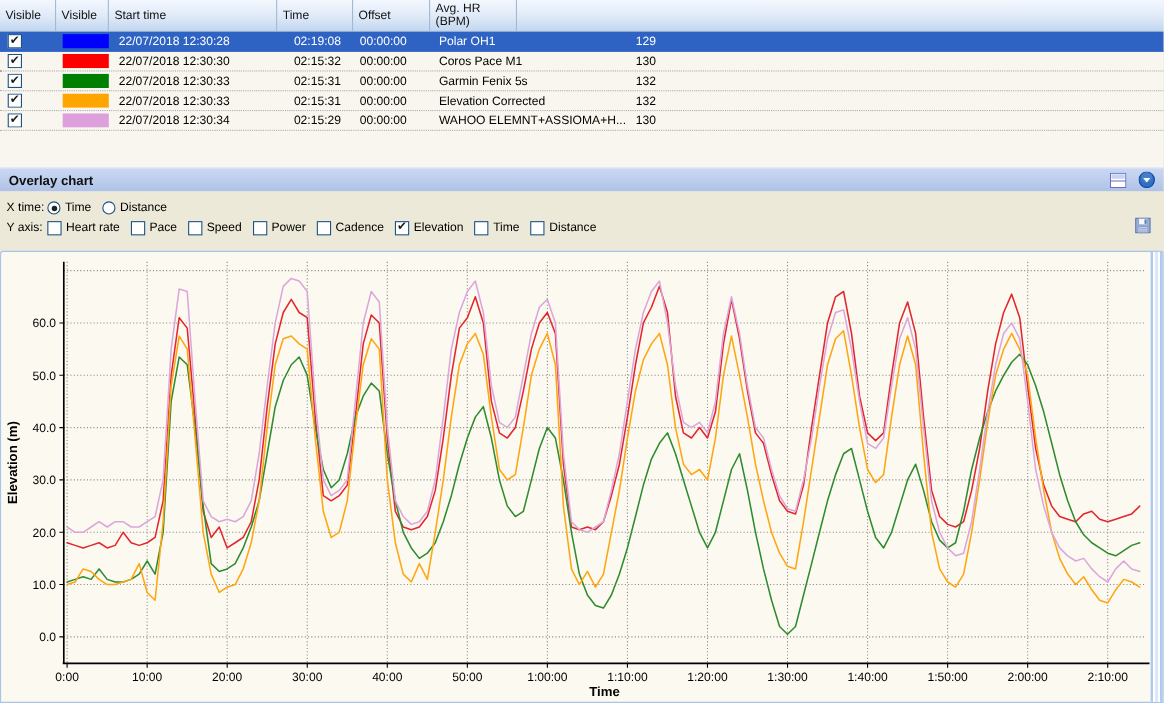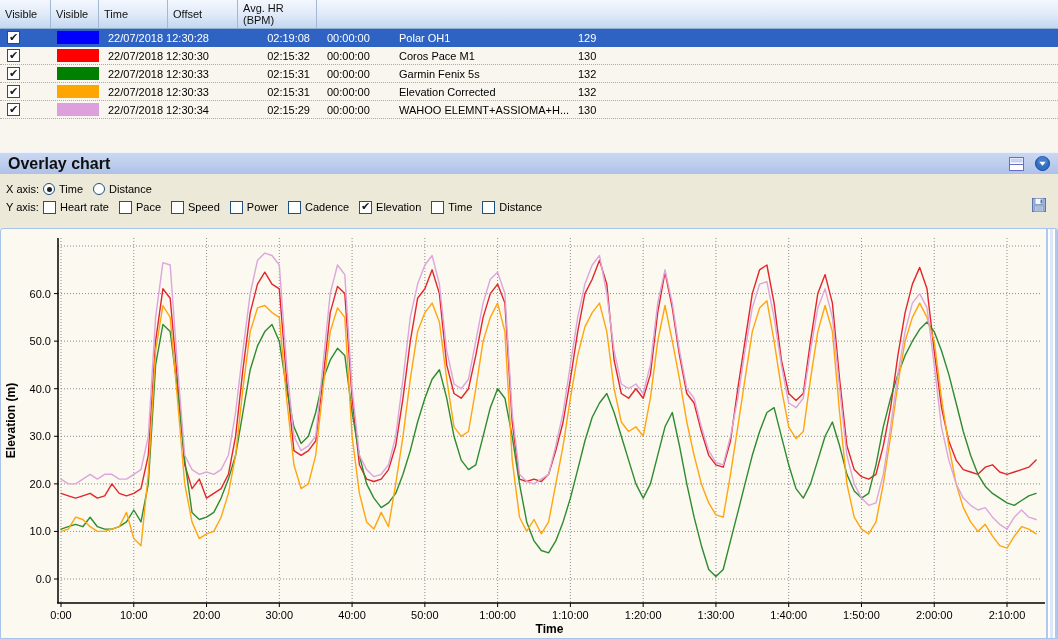--- a/index.html
+++ b/index.html
@@ -20,21 +20,21 @@
   .td{box-sizing:border-box;overflow:hidden;white-space:nowrap;}
   .xp-cb{width:13px;height:13px;box-sizing:border-box;background:#fff;border:1px solid #1C5180;
          display:flex;align-items:center;justify-content:center;margin-left:7px;}
   .xp-cb.checked::after{content:"\2714";font-size:11px;line-height:11px;color:#1a1a1a;margin-top:-1px;}
   .swatch{width:42px;height:13px;margin-left:6px;}
 
   
   .bar{position:absolute;left:0;top:152px;width:1058px;height:22px;box-sizing:border-box;
        background:linear-gradient(180deg,#CBD8F2 0%,#BACBEC 60%,#AEC1E7 100%);
        border-top:1px solid #EDF2FB;display:flex;align-items:center;}
-  .bar-title{font-size:16px;font-weight:bold;margin-left:8px;color:#0f0f0f;}
+  .bar-title{font-size:12px;font-weight:bold;margin-left:8px;color:#0f0f0f;}
   .bar-icons{position:absolute;right:8px;top:3px;display:flex;gap:11px;align-items:center;}
   .bar-icons span{display:inline-flex;cursor:pointer;}
 
   
   .controls{position:absolute;left:0;top:174px;width:1058px;height:54px;background:#ECE9D8;}
   .ctl-row{position:absolute;left:6px;display:flex;align-items:center;height:16px;}
   .ctl-row.rx{top:7px;} .ctl-row.ry{top:25px;}
   .ctl-label{display:inline-block;width:37px;}
   .opt{display:inline-flex;align-items:center;margin-right:10px;cursor:pointer;}
   .opt .lab{margin-left:4px;}
@@ -56,20 +56,21 @@
 </style>
 </head>
 <body>
 
 <div class="app">
 
   <div class="table-wrap">
     <div class="thead">
         <div class="th" style="width: 51px;">Visible</div>
         <div class="th" style="width: 48px;">Visible</div>
+        <div class="th" style="width: 153px;">Start time</div>
         <div class="th" style="width: 69px;">Time</div>
         <div class="th" style="width: 70px;">Offset</div>
         <div class="th" style="width: 79px;">Avg. HR
 (BPM)</div>
         <div class="th fill"></div>
       </div>
     <div class="tbody">
         <div class="tr sel">
           <div class="td" style="width: 51px;">
             <div class="xp-cb checked"></div>
@@ -153,21 +154,21 @@
           <circle cx="7.5" cy="7.5" r="7" fill="#2F6FC4" stroke="#15459A"></circle>
           <circle cx="7.5" cy="5" r="5" fill="#5F93D8" opacity="0.45"></circle>
           <polygon points="4.3,5.8 10.7,5.8 7.5,9.8" fill="#FFFFFF"></polygon>
         </svg>
       </span>
     </span>
   </div>
 
   <div class="controls">
     <div class="ctl-row rx">
-      <span class="ctl-label">X axis:</span>
+      <span class="ctl-label">X time:</span>
       <span id="xaxis-opts" style="display:inline-flex;align-items:center;">
           <span class="opt">
             <span class="radio selected"></span>
             <span class="lab">Time</span>
           </span>
           <span class="opt">
             <span class="radio"></span>
             <span class="lab">Distance</span>
           </span>
         </span>

